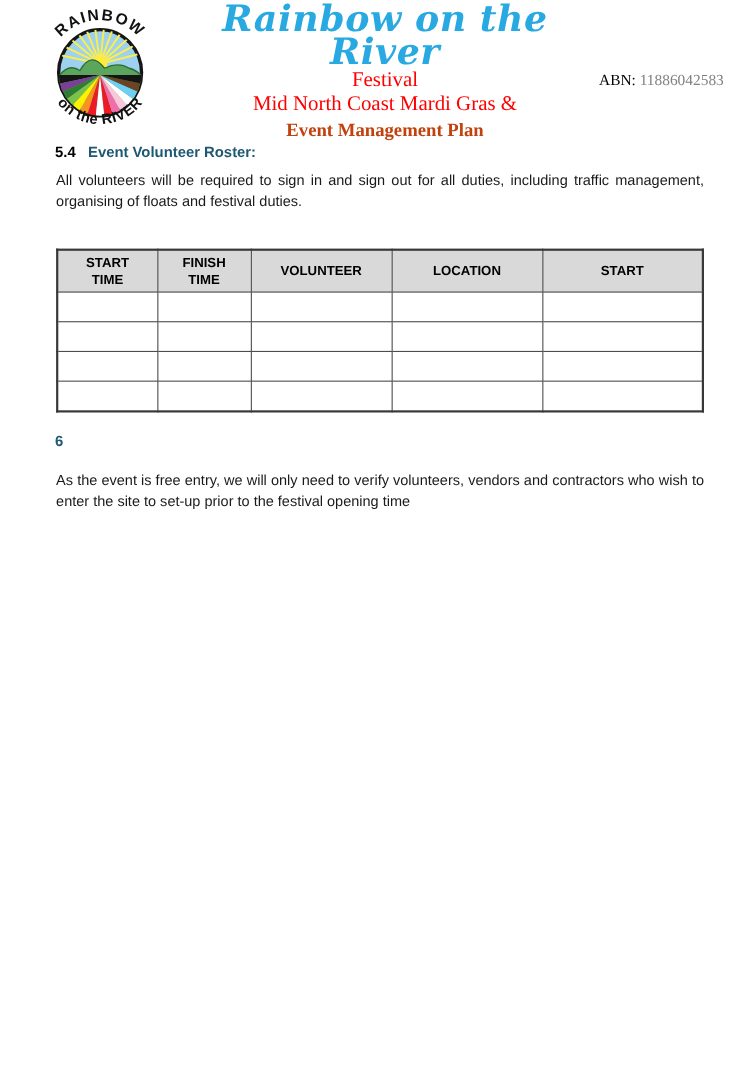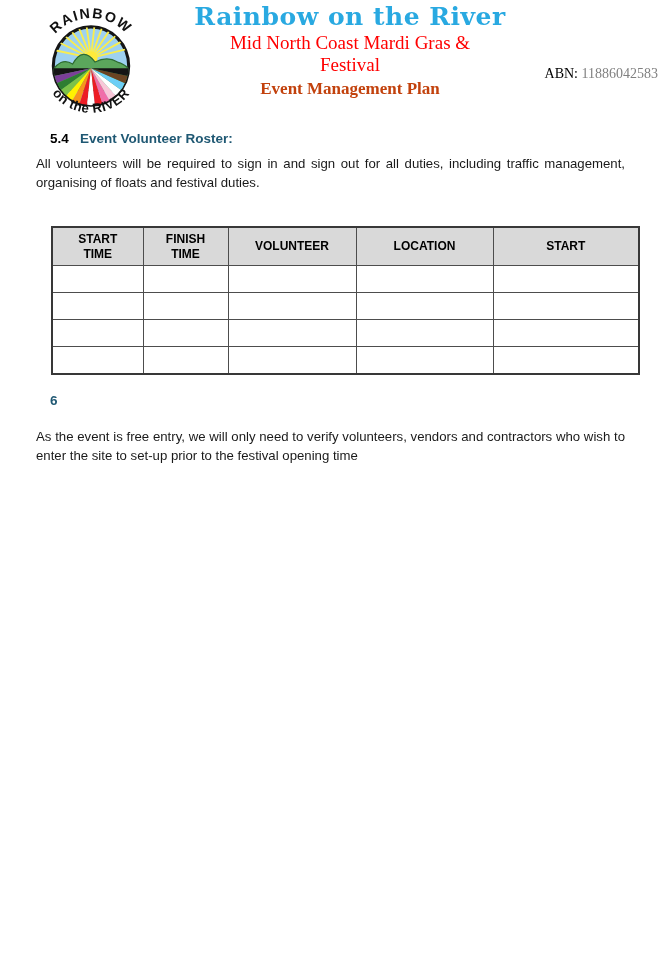--- a/index.html
+++ b/index.html
@@ -23,22 +23,23 @@
   }
   .title-block {
     position: absolute;
     left: 150px;
     top: 2px;
     width: 400px;
     text-align: center;
   }
   .script-title {
     font-family: "DejaVu Serif", serif;
-    font-weight: bold;
-    font-size: 25px;
+    font-style: italic;
+    font-weight: bold;
+    font-size: 33px;
     line-height: 30px;
     color: #29A9E1;
     letter-spacing: 0.5px;
   }
   .red-subtitle {
     font-family: "Liberation Serif", serif;
     font-size: 19px;
     line-height: 22px;
     color: #FF0000;
   }
@@ -74,21 +75,21 @@
   .section-heading .sec-num { width: 30px; flex: 0 0 auto; }
   .heading-54 { top: 131px; }
   .heading-54 .sec-num { color: #000000; }
   .heading-54 .sec-title { color: #1F5873; text-align: center; }
   .heading-6 { top: 393px; }
   .heading-6 .sec-num { color: #1F5873; }
   .heading-6 .sec-title { color: #1F5873; }
 
   .body-para {
     position: absolute;
-    left: 36px;
+    left: 51px;
     width: 589px;
     font-size: 13.2px;
     line-height: 18.5px;
     text-align: justify;
     color: #1a1a1a;
   }
   .para-roster { top: 155px; }
   .para-access { top: 428px; }
 
   
@@ -180,22 +181,22 @@
     <text font-family="Liberation Sans, sans-serif" font-size="14" font-weight="bold" fill="#111111" letter-spacing="1.5">
       <textPath href="#arcTop" startOffset="50%" text-anchor="middle">RAINBOW</textPath>
     </text>
     <text font-family="Liberation Sans, sans-serif" font-size="13" font-weight="bold" fill="#111111" letter-spacing="0.5">
       <textPath href="#arcBot" startOffset="50%" text-anchor="middle">on the RIVER</textPath>
     </text>
   </svg>
 
   <div class="title-block">
     <div class="script-title">Rainbow on the River</div>
+    <div class="red-subtitle">Festival</div>
     <div class="red-subtitle">Mid North Coast Mardi Gras &amp;</div>
-    <div class="red-subtitle">Festival</div>
     <div class="doc-title">Event Management Plan</div>
   </div>
 
   <div class="abn">
     <span class="abn-label">ABN:</span>
     <span class="abn-value">11886042583</span>
   </div>
 
   <div class="section-heading heading-54">
     <span class="sec-num">5.4</span>

